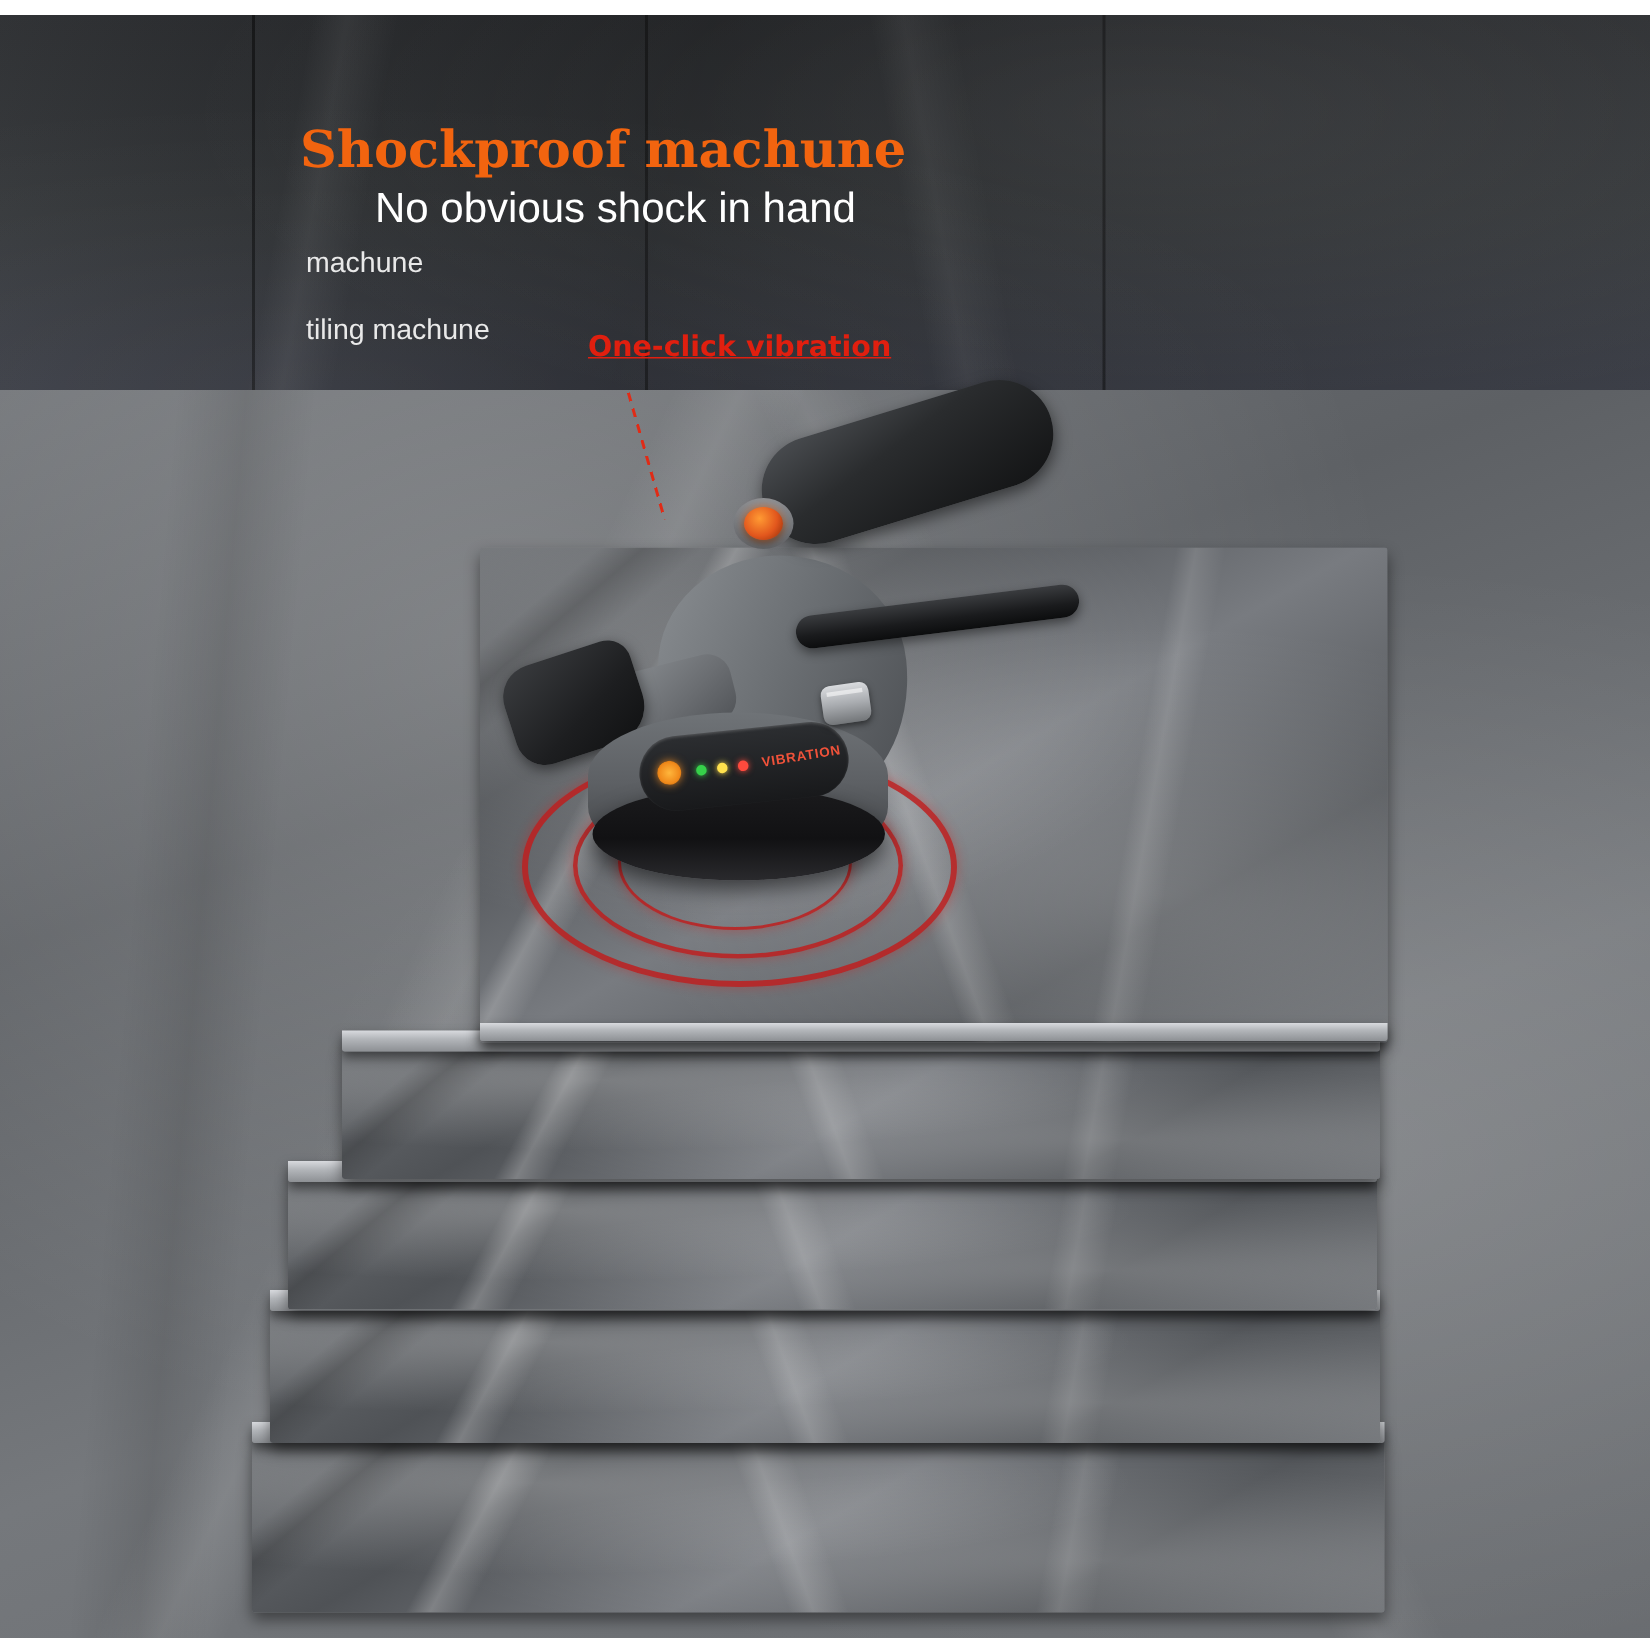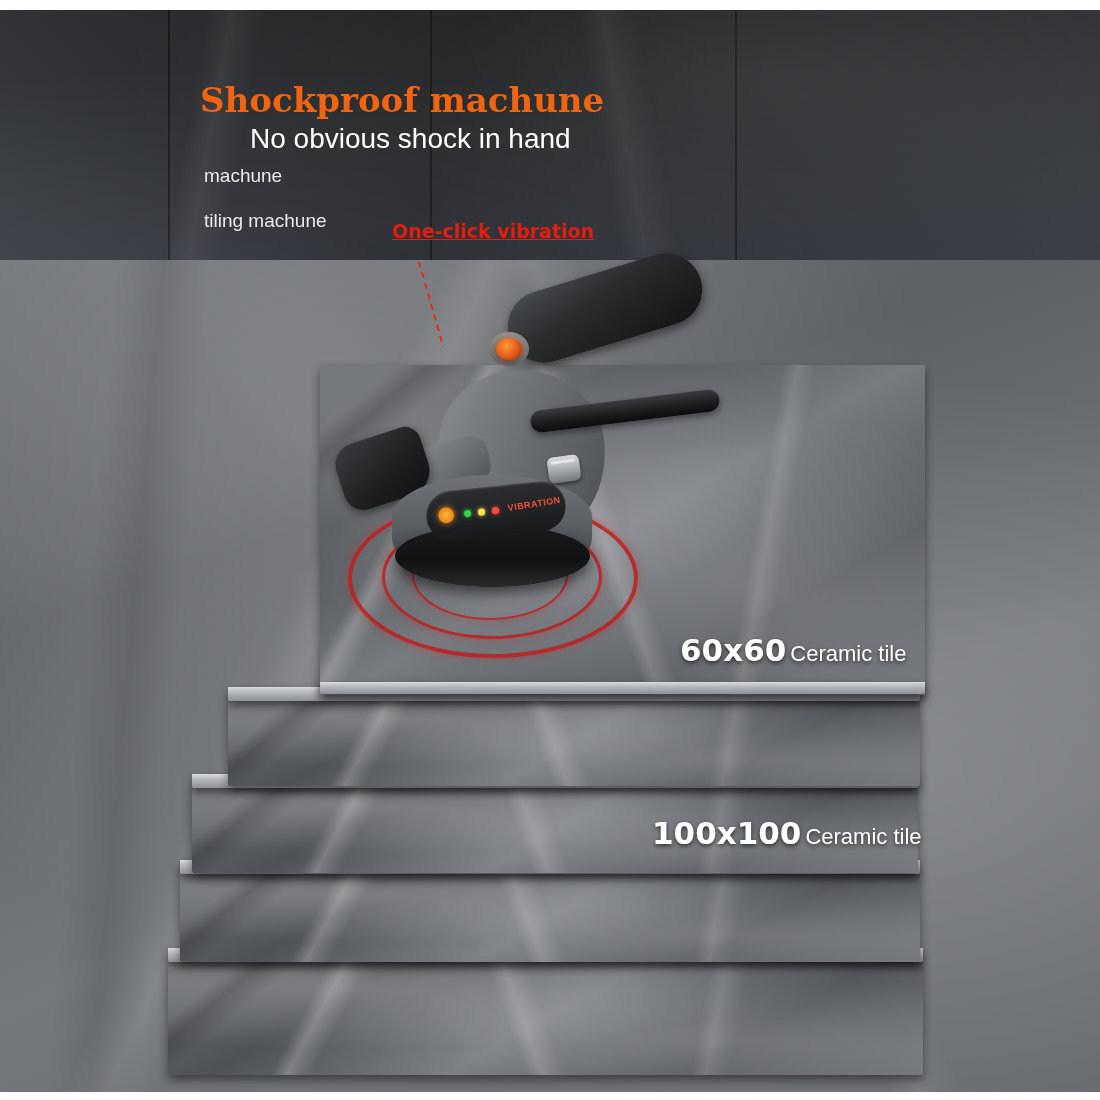--- a/index.html
+++ b/index.html
@@ -358,21 +358,15 @@
       <div class="red-button"></div>
       <div class="pointer-line"></div>
     </div>
 
     <div class="txt-title">Shockproof machune</div>
     <div class="txt-sub">No obvious shock in hand</div>
     <div class="txt-small1">machune</div>
     <div class="txt-small2">tiling machune</div>
     <div class="txt-oneclick">One-click vibration</div>
 
-    <div class="tile-label" style="left:680px; top:622px;">
-      <span class="size">60x60</span><span class="name">Ceramic tile</span>
-    </div>
-    <div class="tile-label" style="left:652px; top:805px;">
-      <span class="size">100x100</span><span class="name">Ceramic tile</span>
-    </div>
 
   </div>
 </div>
 
 </body></html>

